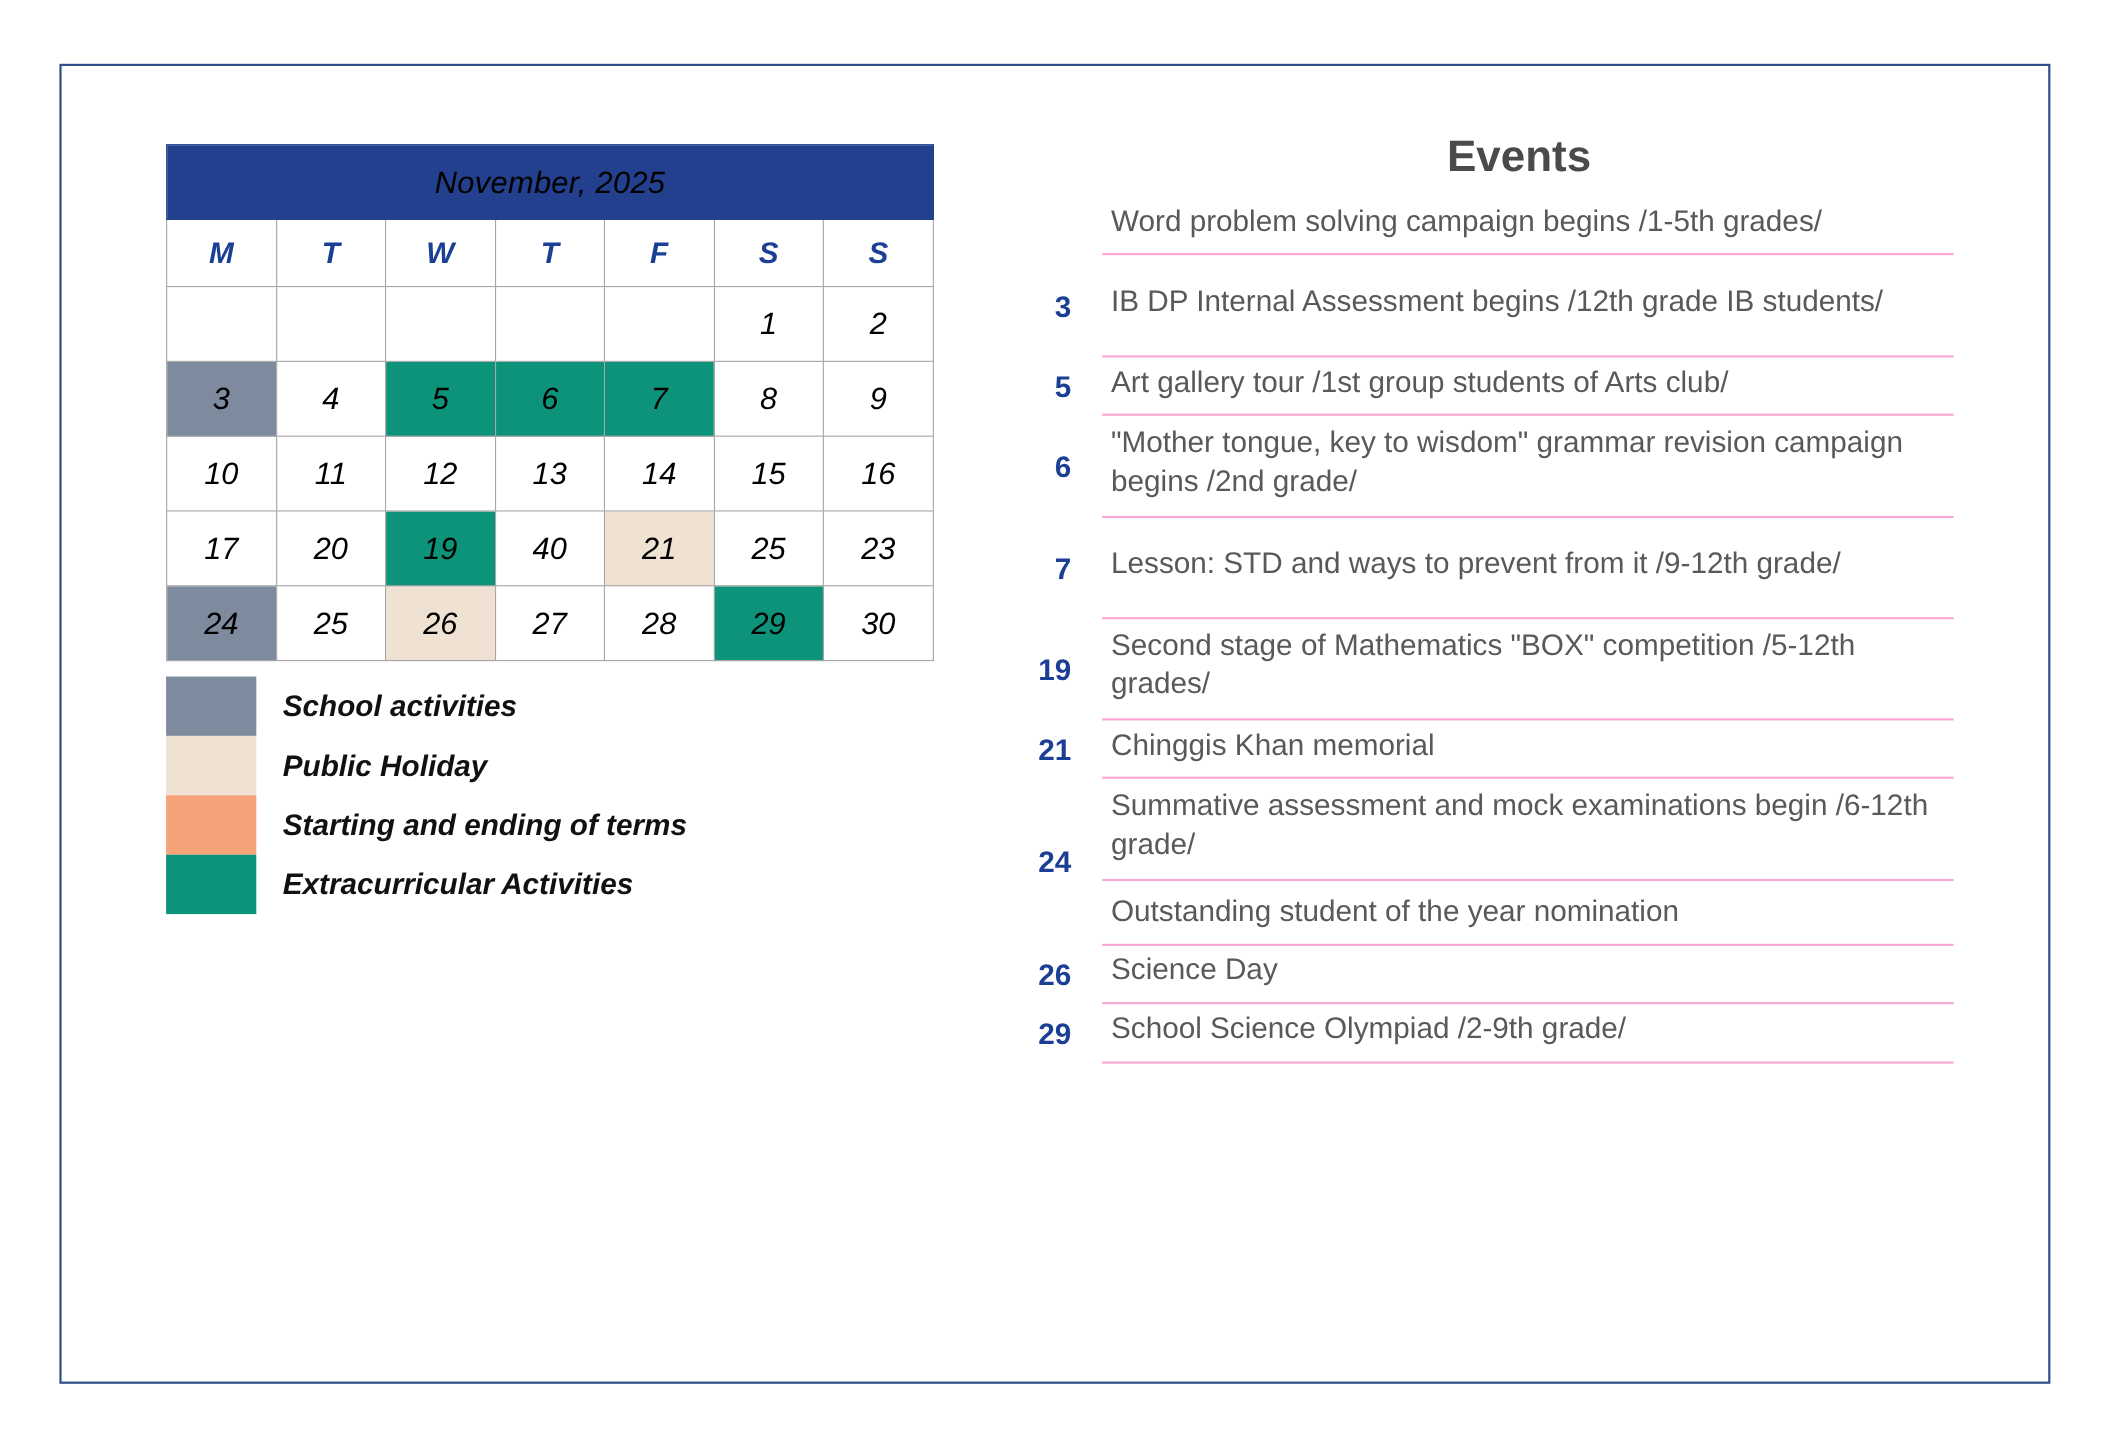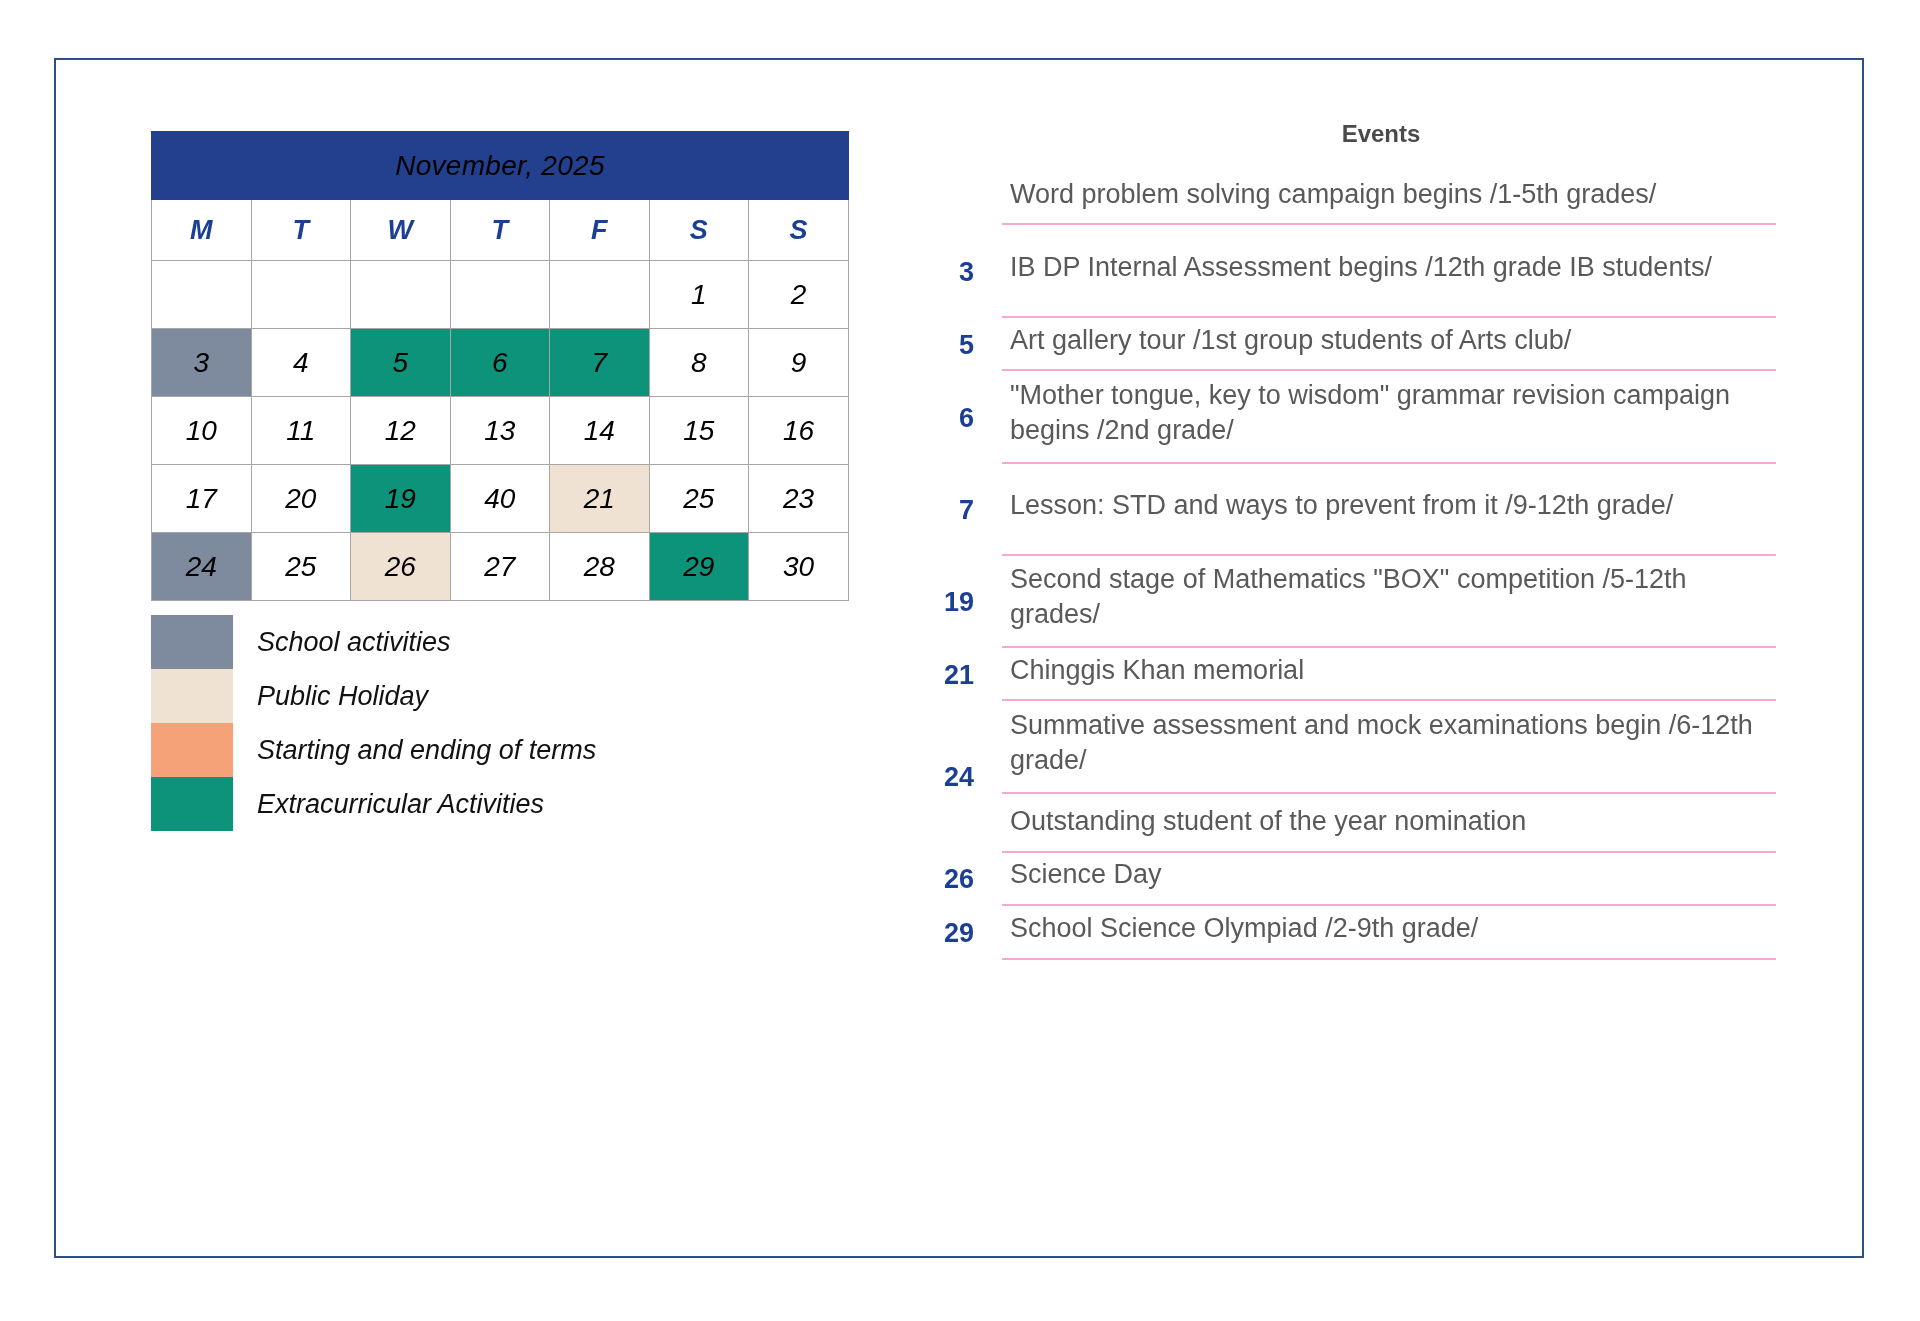--- a/index.html
+++ b/index.html
@@ -75,20 +75,21 @@
   td.none  { border: none; background: #ffffff; }
   td.school { background: #7e8b9e; }
   td.holiday { background: #f0e2d2; }
   td.extra { background: #0d9379; }
 
   
   .legend {
     position: absolute;
     left: 95px;
     top: 555px;
+    font-weight: bold;
   }
   .legend-row {
     display: flex;
     align-items: center;
     height: 54px;
   }
   .legend-swatch {
     width: 82px;
     height: 54px;
     flex: 0 0 82px;
@@ -107,25 +108,25 @@
 
   
   .events-wrap {
     position: absolute;
     left: 870px;
     top: 60px;
     width: 850px;
   }
   .events-title {
     text-align: center;
-    font-size: 24px;
+    font-size: 40px;
     font-weight: bold;
     color: #4a4a4a;
     margin-left: 60px;
-    margin-bottom: 24px;
+    margin-bottom: 14px;
   }
   .event-row {
     display: flex;
     align-items: stretch;
     min-height: 54px;
   }
   .event-day {
     flex: 0 0 76px;
     text-align: right;
     padding-right: 28px;

